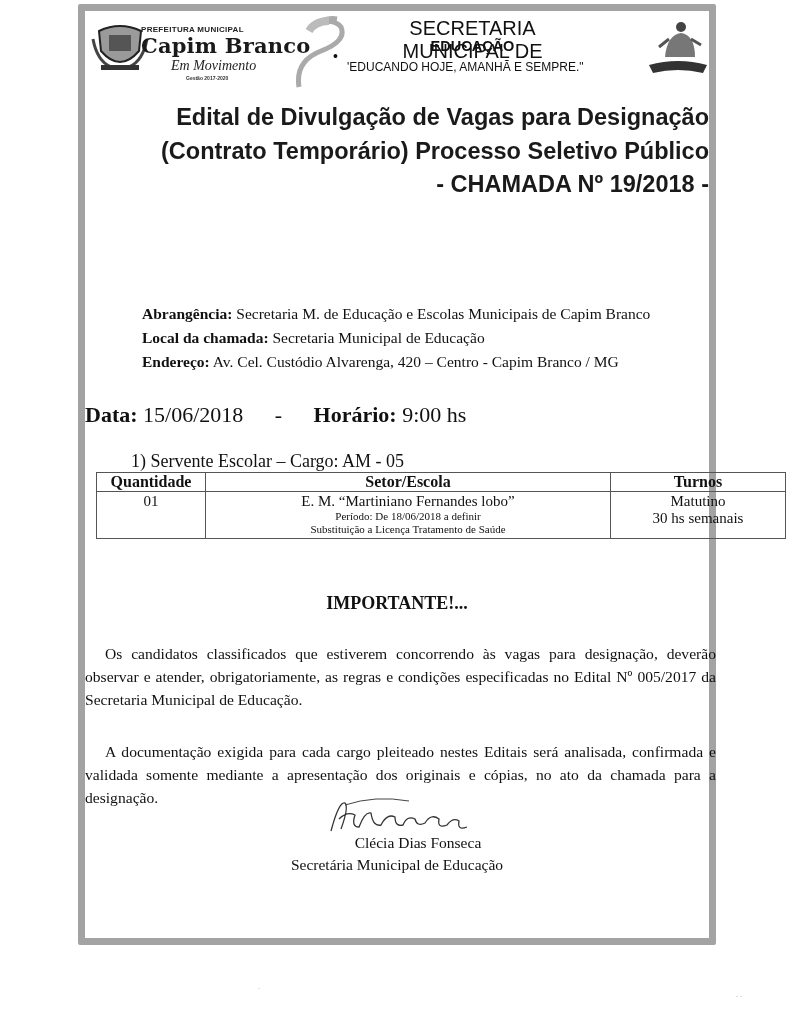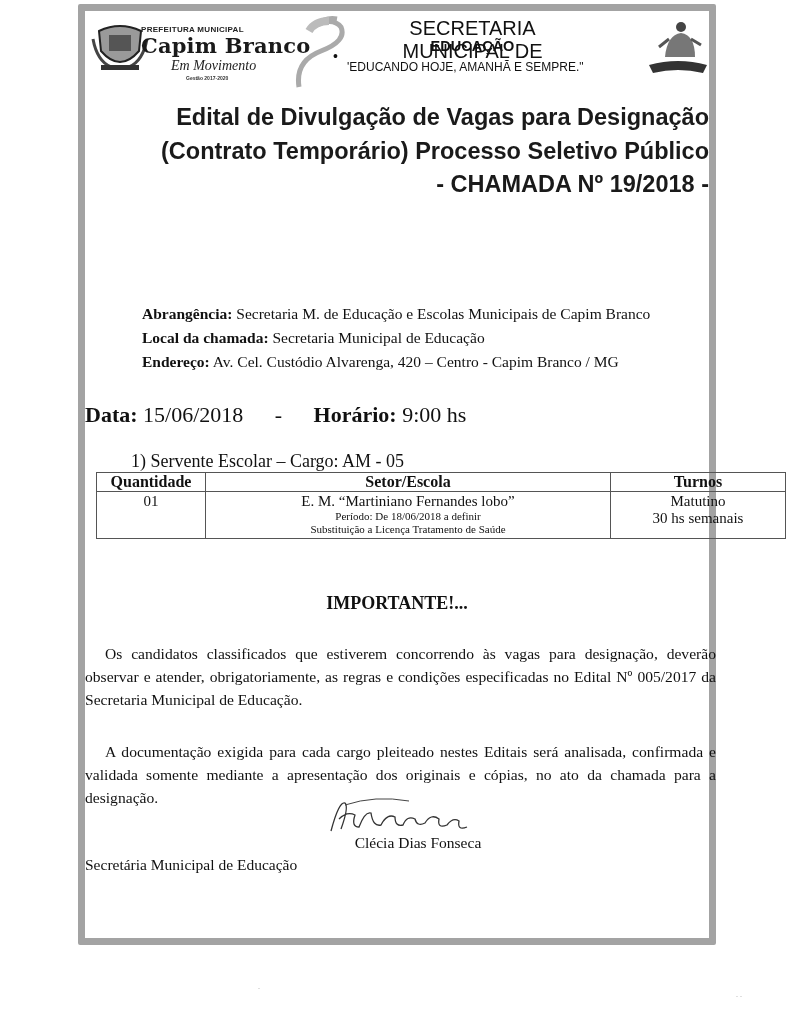--- a/index.html
+++ b/index.html
@@ -31,21 +31,21 @@
   table.vagas { position: absolute; left: 11px; top: 461px; width: 690px; border-collapse: collapse; font-family: "Liberation Serif", serif; }
   table.vagas th, table.vagas td { border: 1px solid #555; text-align: center; vertical-align: top; padding: 0 2px; }
   table.vagas th { font-size: 16px; font-weight: bold; line-height: 18px; }
   table.vagas td { font-size: 15px; line-height: 17px; padding-top: 1px; padding-bottom: 2px; }
   .small { font-size: 11px; line-height: 13px; display: block; }
   .imp-h { position: absolute; left: 0; top: 582px; width: 100%; text-align: center; font-weight: bold; font-size: 18px; }
   .para { position: absolute; left: 0; width: 631px; font-size: 15.6px; line-height: 23px; text-align: justify; margin-top: 28px; }
   .para span.ind { display: inline-block; width: 20px; }
   .sig { position: absolute; left: 240px; top: 780px; width: 150px; height: 48px; }
   .signame { position: absolute; left: 0; top: 823px; width: 100%; text-align: center; font-size: 15.5px; margin-left: 21px; }
-  .sigrole { position: absolute; left: 0; top: 845px; width: 100%; text-align: left; font-size: 15.5px; }
+  .sigrole { position: absolute; left: 0; top: 845px; width: 100%; text-align: center; font-size: 15.5px; }
   .speck { position: absolute; color: #999; font-size: 8px; }
 </style>
 </head>
 <body>
 
 <div class="frame">
 
   <div class="hdr">
     <svg class="crest" viewBox="0 0 58 52">
       <path d="M8 10 Q29 0 50 10 L48 30 Q29 52 10 30 Z" fill="#9a9a9a" stroke="#222" stroke-width="2"></path>

